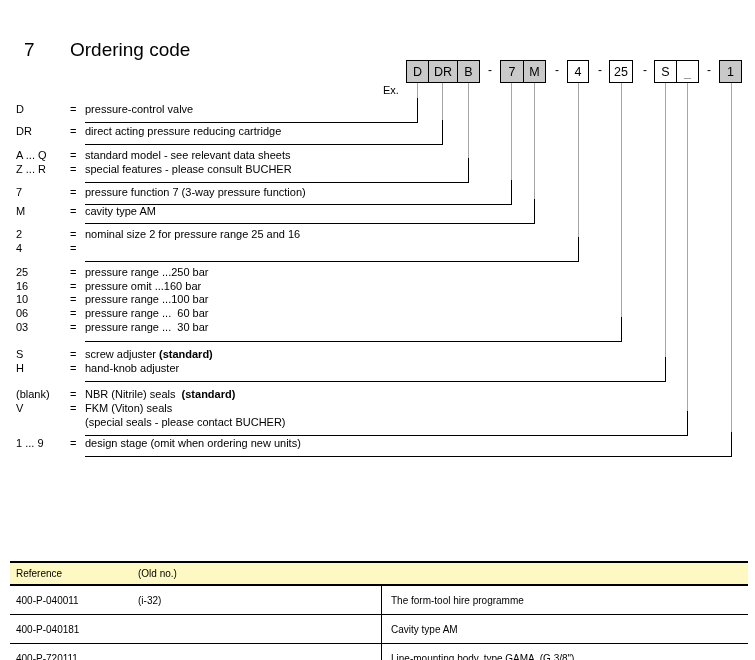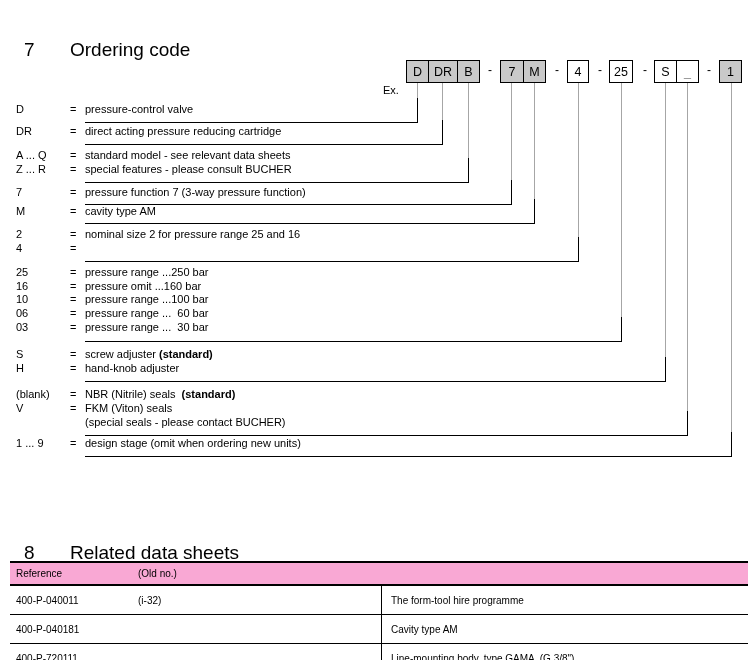--- a/index.html
+++ b/index.html
@@ -42,21 +42,21 @@
   .ldesc { position:absolute; left:85px; white-space:pre; }
   .ldesc b { font-weight:bold; }
 
   
   .dtable {
     position:absolute; left:10px; top:561px; width:738px;
     border-top:2px solid #000; border-bottom:2px solid #000;
     font-size:10px;
   }
   .trow { display:grid; grid-template-columns:122px 249px 1fr; box-sizing:border-box; }
-  .trow.thead { height:23px; background:#f9a8d4; border-bottom:2px solid #000; }
+  .trow.thead { height:23px; background:#fef9c3; border-bottom:2px solid #000; }
   .trow.tbody { height:29px; border-bottom:1px solid #000; }
   .trow.tbody:last-child { border-bottom:none; }
   .tc { display:flex; align-items:center; padding-left:6px; overflow:hidden; white-space:pre; }
   .tc.c3 { border-left:1px solid #000; padding-left:9px; }
 </style>
 </head>
 <body>
 
 <div class="page">
 
@@ -208,23 +208,20 @@
   </div>
   <div class="lrow" style="top:416px;">
     <span class="ldesc"><span>(special seals - please contact BUCHER)</span></span>
   </div>
   <div class="lrow" style="top:437px;">
     <span class="lcode">1 ... 9</span>
     <span class="leq">=</span>
     <span class="ldesc"><span>design stage (omit when ordering new units)</span></span>
   </div>
 
-  <div class="heading" style="top:512px;">
-    <span class="h-num">8</span><span class="h-title">Related data sheets</span>
-  </div>
 
   <div class="dtable">
     <div class="trow thead">
       <div class="tc c1">Reference</div>
       <div class="tc c2">(Old no.)</div>
     </div>
     <div class="trow tbody">
       <div class="tc c1">400-P-040011</div>
       <div class="tc c2">(i-32)</div>
       <div class="tc c3">The form-tool hire programme</div>

